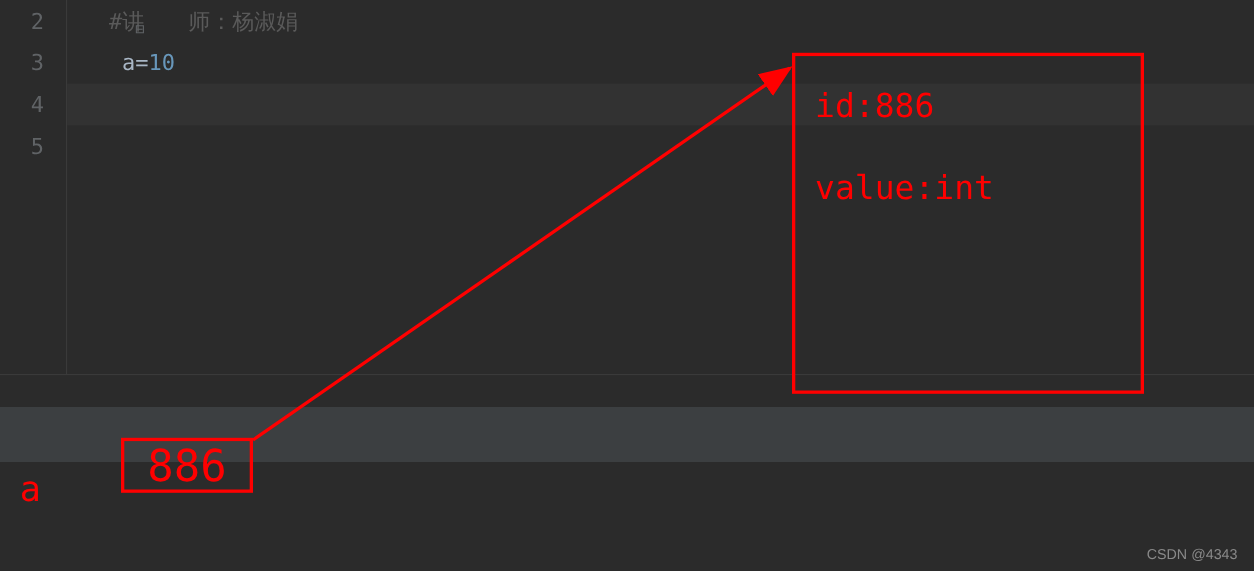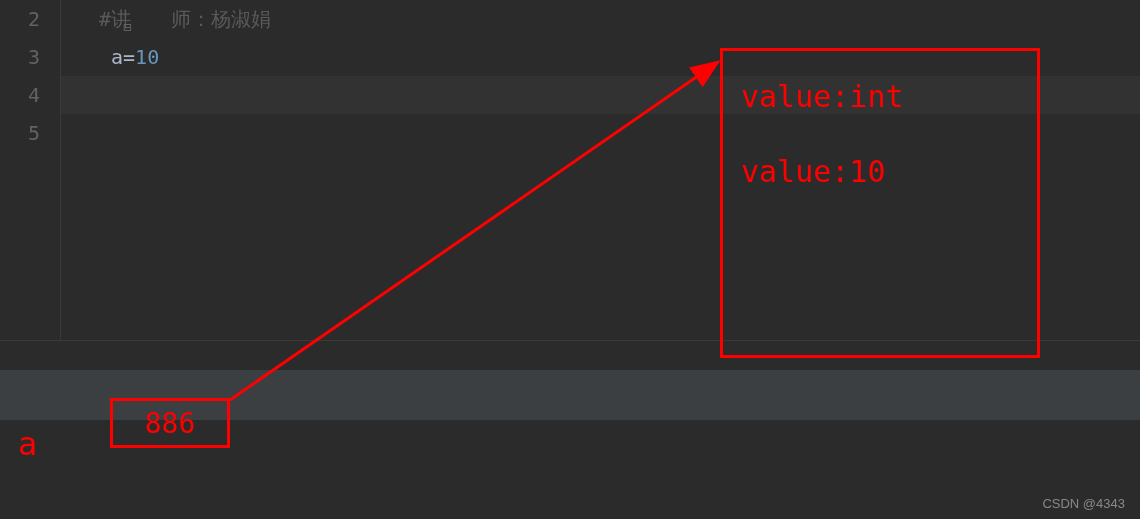--- a/index.html
+++ b/index.html
@@ -96,21 +96,21 @@
       font-family: 'SimSun', monospace;
     }
     .annotation-box-small {
       position: absolute;
       left: 110px;
       top: 398px;
       width: 120px;
       height: 50px;
       border: 3px solid #ff0000;
       color: #ff0000;
-      font-size: 28px;
+      font-size: 40px;
       font-family: 'SimSun', monospace;
       text-align: center;
       line-height: 46px;
     }
     .annotation-box-large {
       position: absolute;
       left: 720px;
       top: 48px;
       width: 320px;
       height: 310px;
@@ -165,22 +165,22 @@
 </div>
 
 <div class="divider divider1"></div>
 <div class="console-band"></div>
 
 <div class="annotation-a">a</div>
 
 <div class="annotation-box-small">886</div>
 
 <div class="annotation-box-large">
+  <div class="annotation-line">id:886</div>
   <div class="annotation-line">value:int</div>
-  <div class="annotation-line">value:10</div>
 </div>
 
 <svg class="arrow" width="1140" height="519">
   <defs>
     <marker id="arrowhead" markerWidth="10" markerHeight="8" refX="9" refY="4" orient="auto">
       <polygon points="0 0, 10 4, 0 8" fill="#ff0000"></polygon>
     </marker>
   </defs>
   <line x1="230" y1="400" x2="718" y2="62" stroke="#ff0000" stroke-width="3" marker-end="url(#arrowhead)"></line>
 </svg>

